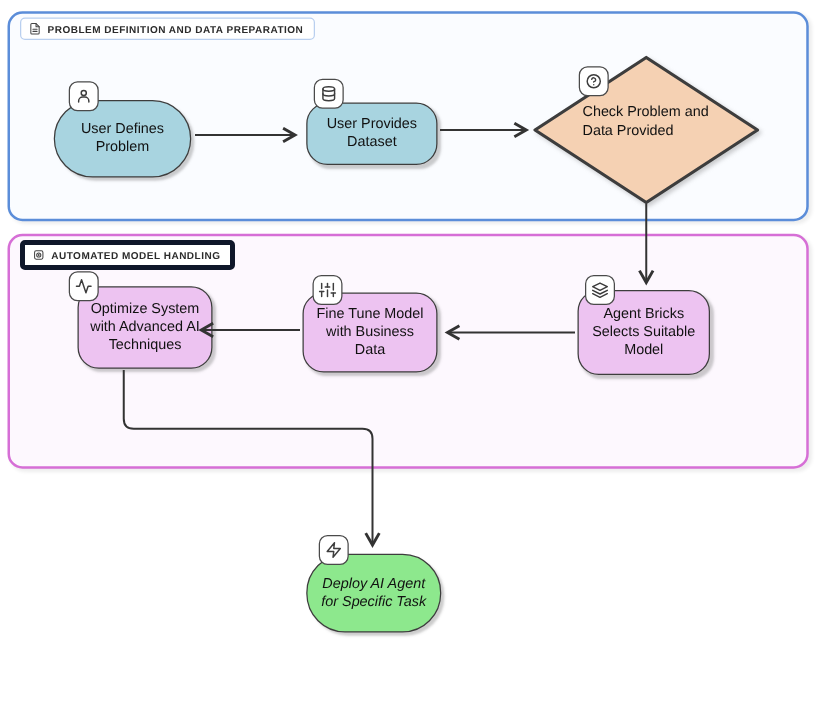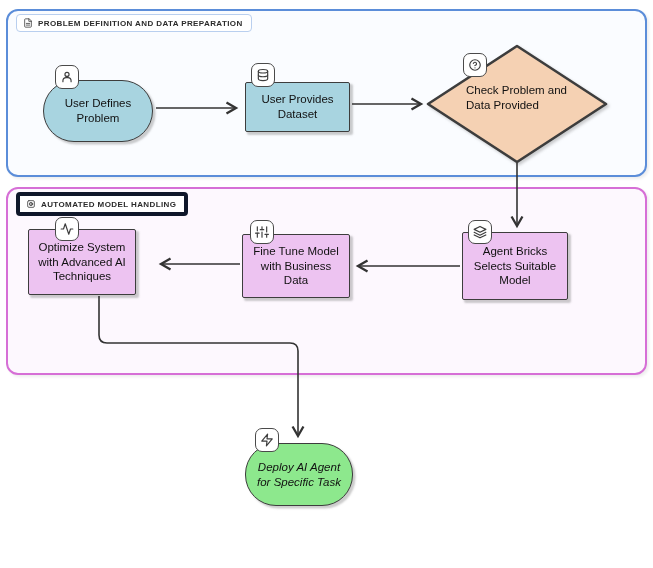--- a/index.html
+++ b/index.html
@@ -16,30 +16,30 @@
            color:#2b2b2b;letter-spacing:0.4px;white-space:nowrap;}
   .s1 .section-label{border:1px solid #b9cfef;}
   .s2 .section-label{border:4px solid #0f172a;}
   .s3 .section-label{border:1px solid #bcdfbc;}
   .section-label svg{width:10px;height:10px;stroke:#444;fill:none;stroke-width:2;
            stroke-linecap:round;stroke-linejoin:round;}
   
   .node{position:absolute;display:flex;align-items:center;justify-content:center;text-align:center;
         box-sizing:border-box;border:1.6px solid #3d3d3d;color:#111;font-size:11.5px;line-height:1.28;
         padding:0 6px;box-shadow:2.5px 2.5px 2px rgba(110,110,110,0.35);}
-  .rect{border-radius:2px;}
+  .rect{border-radius:17px;}
   .stadium{border-radius:31px;}
   .fill-blue{background:#a8d4e0;}
   .fill-purple{background:#edc3f1;}
   .fill-green{background:#8de88d;}
   .n1{left:43px;top:80px;width:110px;height:62px;}
   .n2{left:245px;top:82px;width:105px;height:50px;}
   .n4{left:462px;top:232px;width:106px;height:68px;}
   .n5{left:242px;top:234px;width:108px;height:64px;}
-  .n6{left:28px;top:229px;width:108px;height:66px;justify-content:flex-end;}
+  .n6{left:62px;top:229px;width:108px;height:66px;justify-content:flex-end;}
   .n7{left:245px;top:443px;width:108px;height:63px;font-style:italic;}
   
   .diamond-wrap{position:absolute;left:424px;top:42px;width:186px;height:124px;}
   .diamond-wrap svg{position:absolute;left:0;top:0;filter:drop-shadow(2.5px 2.5px 1.5px rgba(110,110,110,0.35));}
   .diamond-label{position:absolute;left:42px;top:41px;width:110px;
         font-size:11.5px;line-height:1.28;color:#111;}
   
   .badge{position:absolute;width:24px;height:24px;background:#ffffff;border:1.5px solid #4a4a4a;
         border-radius:7px;display:flex;align-items:center;justify-content:center;z-index:6;
         box-sizing:border-box;}

